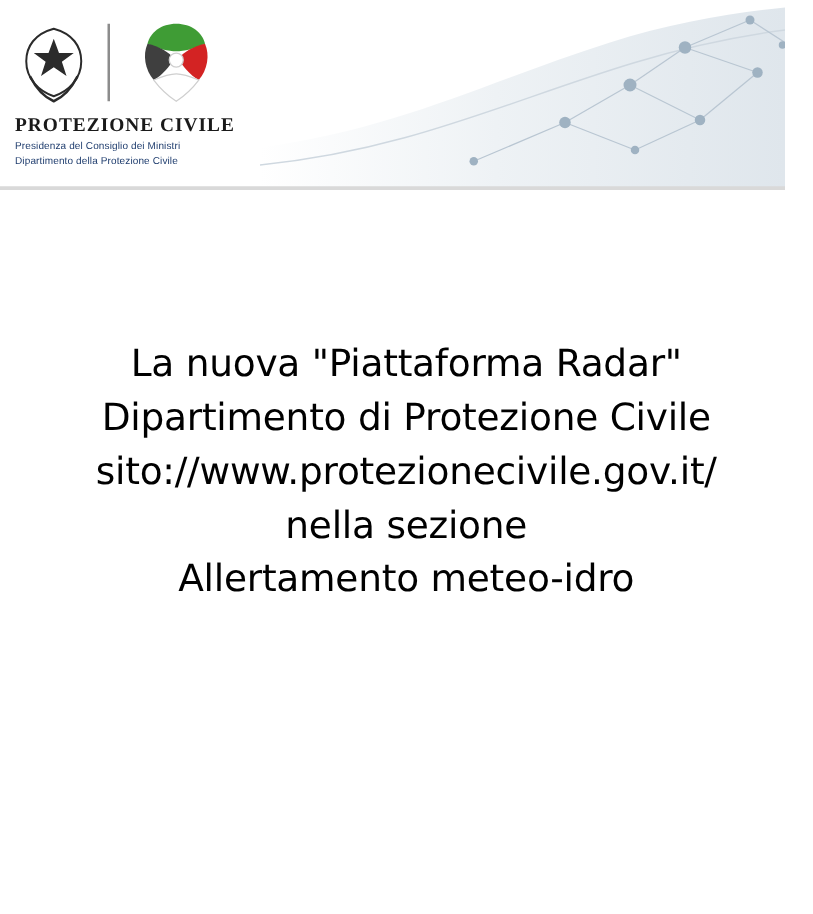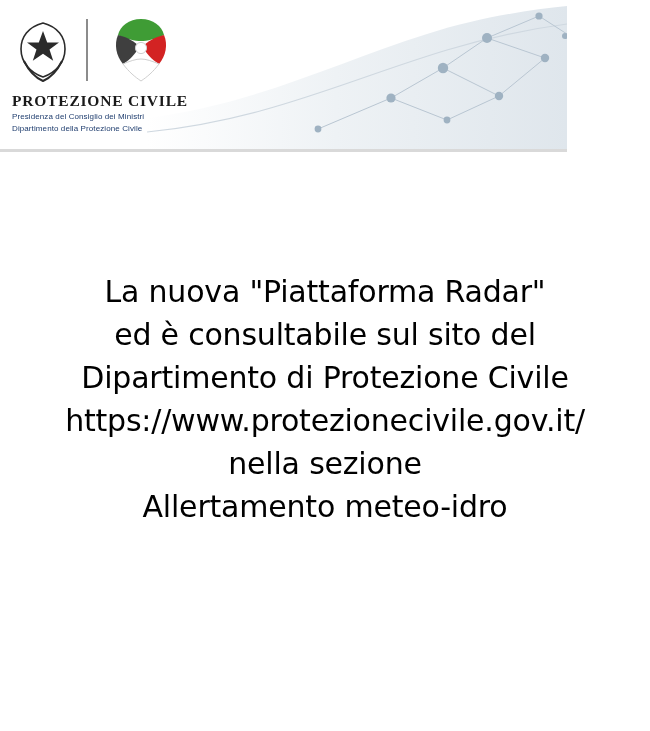--- a/index.html
+++ b/index.html
@@ -18,21 +18,21 @@
     position: relative;
     width: 650px;
     height: 731px;
     background: #ffffff;
     box-sizing: border-box;
   }
 
   
   .header {
     position: relative;
-    width: 567px;
+    width: 628px;
     height: 152px;
     background: #ffffff;
     overflow: hidden;
   }
 
   .header-graphic {
     position: absolute;
     right: 0;
     top: 0;
     width: 420px;
@@ -206,21 +206,20 @@
       <div class="brand-sub">Presidenza del Consiglio dei Ministri</div>
       <div class="brand-sub">Dipartimento della Protezione Civile</div>
     </div>
 
     <div class="header-rule"></div>
   </div>
 
   <div class="content">
     <div class="message">
       <span class="line">La nuova "Piattaforma Radar"</span>
-      <span class="line">ed è consultabile sul sito del</span>
       <span class="line">Dipartimento di Protezione Civile</span>
-      <span class="line">https://www.protezionecivile.gov.it/</span>
+      <span class="line">sito://www.protezionecivile.gov.it/</span>
       <span class="line">nella sezione</span>
       <span class="line">Allertamento meteo-idro</span>
     </div>
   </div>
 
 </div>
 
 </body></html>

